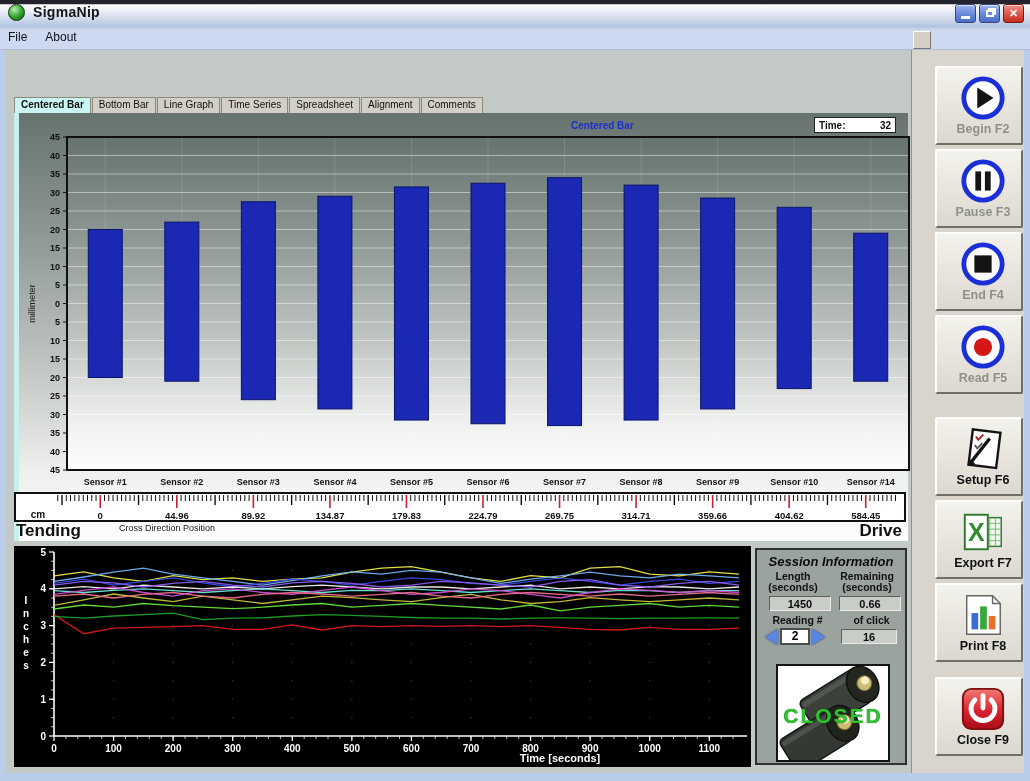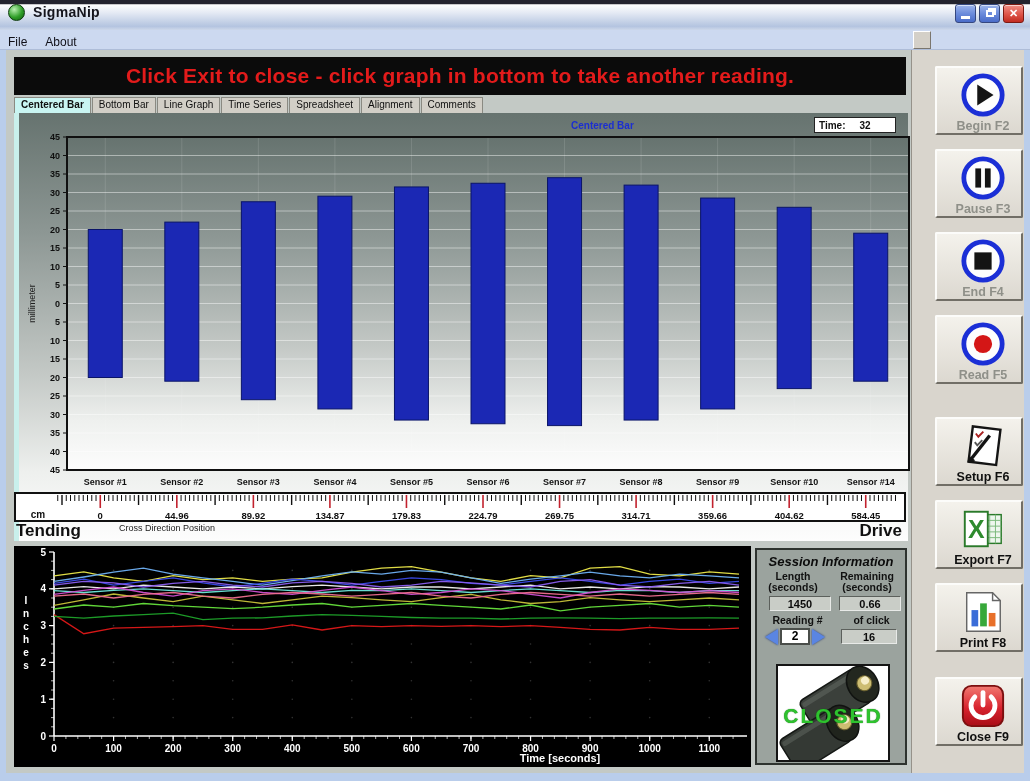--- a/index.html
+++ b/index.html
@@ -16,41 +16,41 @@
   .win-controls { margin-left:auto; display:flex; gap:3px; }
   .win-btn { width:21px; height:19px; border-radius:3px; border:1px solid #35477e; color:#fff;
     font-size:11px; line-height:17px; text-align:center; font-weight:bold;
     background:linear-gradient(180deg,#9db4ea 0%,#6c8cdc 50%,#4a6cc8 100%); box-shadow:inset 0 1px 0 rgba(255,255,255,.6); }
   .win-btn.close { background:linear-gradient(180deg,#f09086 0%,#de5448 55%,#c22c20 100%); border-color:#7c1a12; }
   .glyph-min { display:inline-block; width:9px; height:3px; background:#fff; margin-top:11px; }
   .glyph-restore { display:inline-block; width:8px; height:7px; border:2px solid #fff; margin-top:4px; box-shadow:2px -2px 0 0 #fff; }
 
   
   .menubar { position:absolute; left:0; top:30px; width:1030px; height:20px; background:#ccd9f0;
-    display:flex; align-items:flex-end; padding-left:8px; gap:18px; border-bottom:1px solid #aebdd8; }
+    display:flex; align-items:flex-start; padding-left:8px; gap:18px; border-bottom:1px solid #aebdd8; }
   .menu-item { font-size:12px; color:#101018; }
 
   
   .main-bg { position:absolute; left:6px; top:50px; width:905px; height:723px; background:#c3c9c5; }
   .sidebar { position:absolute; left:911px; top:50px; width:113px; height:723px; background:#d9d5cd; border-left:1px solid #96928a; }
 
   .message-bar { position:absolute; left:14px; top:57px; width:892px; height:38px; background:#0b0b0b;
     color:#e31b1b; font-size:21px; font-weight:bold; text-align:center; line-height:38px; letter-spacing:.2px; }
 
   .tabs { position:absolute; left:14px; top:97px; height:16px; display:flex; }
   .tab { font-size:10px; color:#101010; background:#d2cfc7; border:1px solid #8a8a82; border-bottom:none;
     padding:1px 6px 0 6px; margin-right:1px; height:16px; white-space:nowrap; }
   .tab.selected { background:#c9f5f2; font-weight:bold; }
 
   .chart-panel { position:absolute; left:14px; top:113px; width:894px; height:428px;
     background:linear-gradient(180deg,#66736f 0%,#8d9794 28%,#c2c7c4 60%,#eef0ee 84%,#fdfdfd 100%);
     border-left:5px solid #c9f0ec; }
   .chart-title { position:absolute; left:552px; top:7px; font-size:10px; font-weight:bold; color:#1c2fd0; }
   .time-box { position:absolute; right:12px; top:4px; width:82px; height:16px; background:#fff; border:1px solid #222;
-    font-size:10px; font-weight:bold; color:#111; display:flex; align-items:center; padding:0 4px; }
+    font-size:10px; font-weight:bold; color:#111; display:flex; align-items:center; padding:0 4px;justify-content:space-between; }
   .time-box .tv { margin-left:14px; }
 
   .ruler-wrap { position:absolute; left:14px; top:492px; width:1016px; height:30px; }
   .footer-row { position:absolute; left:14px; top:521px; width:892px; height:24px; }
   .footer-left { position:absolute; left:2px; top:0; font-size:17px; font-weight:bold; color:#101010; }
   .footer-note { position:absolute; left:105px; top:2px; font-size:9px; color:#202020; }
   .footer-right { position:absolute; right:4px; top:0; font-size:17px; font-weight:bold; color:#101010; }
 
   .line-chart-svg { position:absolute; left:14px; top:546px; width:737px; height:221px; background:#000; }
 
@@ -67,23 +67,23 @@
   .s-readrow { display:flex; justify-content:space-around; align-items:center; margin-top:2px; }
   .spin { display:flex; align-items:center; gap:2px; }
   .arrL { width:0; height:0; border-top:8px solid transparent; border-bottom:8px solid transparent; border-right:13px solid #5a85e2; filter:drop-shadow(0 0 1px #243a7a); }
   .arrR { width:0; height:0; border-top:8px solid transparent; border-bottom:8px solid transparent; border-left:13px solid #5a85e2; filter:drop-shadow(0 0 1px #243a7a); }
   .spin-val { width:30px; height:17px; background:#fff; border:2px solid #4a4e4a; font-size:12px; font-weight:bold; text-align:center; line-height:13px; color:#000; }
   .rollerbox { position:absolute; left:19px; top:114px; width:114px; height:98px; background:#fff; border:2px solid #151515; }
   .closed-overlay { position:absolute; left:0; top:38px; width:100%; text-align:center; font-size:21px; font-weight:bold;
     color:#2ec22e; letter-spacing:2px; text-shadow:0 0 1px #0a5a0a; }
 
   
-  .side-btn { position:absolute; left:23px; width:88px; height:69px; background:linear-gradient(180deg,#f4f2ec,#dcd8d0);
+  .side-btn { position:absolute; left:23px; width:88px; height:79px; background:linear-gradient(180deg,#f4f2ec,#dcd8d0);
     border-top:2px solid #fcfcfa; border-left:2px solid #fcfcfa; border-right:2px solid #716e66; border-bottom:2px solid #716e66;
-    border-radius:2px; display:flex; flex-direction:column; align-items:center; justify-content:flex-end; cursor:pointer;padding-left:8px; }
+    border-radius:2px; display:flex; flex-direction:column; align-items:center; justify-content:center; cursor:pointer;padding-left:8px; }
   .side-btn .ic { width:46px; height:46px; }
   .side-btn .lab { font-size:12.5px; font-weight:bold; margin-top:1px; color:#101010; }
   .side-btn .lab.muted { color:#8f9089; }
   .corner-sq { position:absolute; left:913px; top:31px; width:18px; height:18px; background:#d4d0c8;
     border-top:1px solid #fff; border-left:1px solid #fff; border-right:1px solid #7a766e; border-bottom:1px solid #7a766e; }
 
   svg text { font-family:"Liberation Sans", sans-serif; }
 </style>
 </head>
 <body>
@@ -178,21 +178,20 @@
               </linearGradient>
             </defs>
             <rect x="3" y="3" width="42" height="42" rx="9" fill="url(#pg)" stroke="#7c0f0f" stroke-width="2"></rect>
             <path d="M24 10 v13" stroke="#fff" stroke-width="5" stroke-linecap="round"></path>
             <path d="M15.5 14.5 a12.5 12.5 0 1 0 17 0" fill="none" stroke="#fff" stroke-width="5" stroke-linecap="round"></path>
           </svg></div>
         <div class="lab">Close F9</div>
       </div>
     </div>
 
-  <div class="message-bar">Click Exit to close - click graph in bottom to take another reading.</div>
 
   <div class="tabs">
       <div class="tab selected">Centered Bar</div>
       <div class="tab">Bottom Bar</div>
       <div class="tab">Line Graph</div>
       <div class="tab">Time Series</div>
       <div class="tab">Spreadsheet</div>
       <div class="tab">Alignment</div>
       <div class="tab">Comments</div>
     </div>

